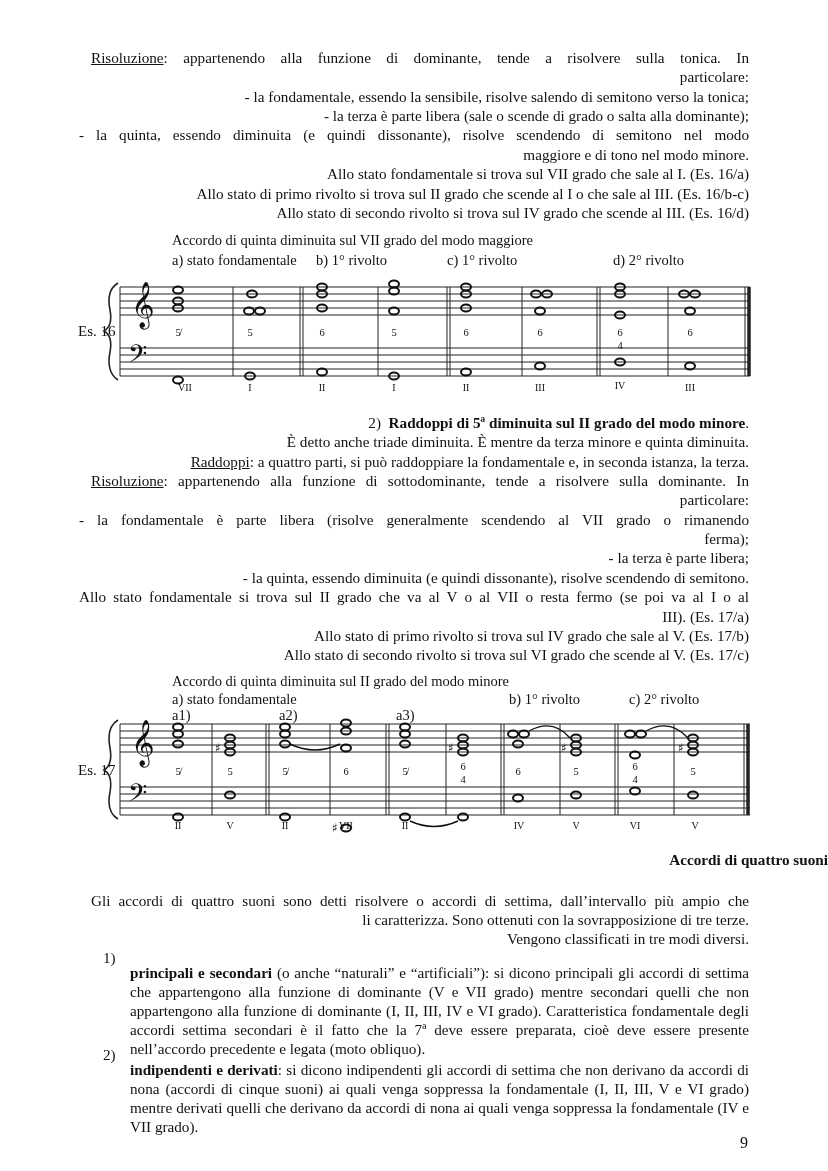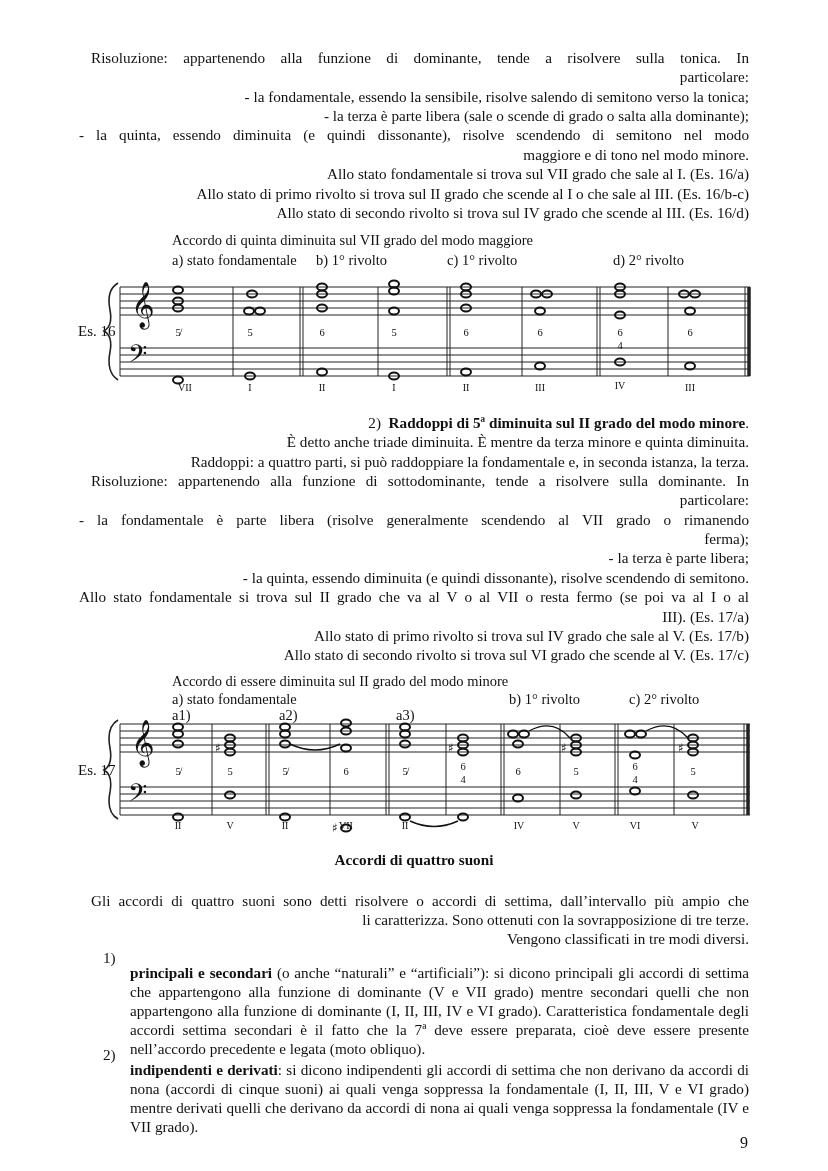--- a/index.html
+++ b/index.html
@@ -1,26 +1,26 @@
 <!DOCTYPE html>
 <html><head>
 <meta charset="utf-8">
 <style>
   html,body{margin:0;padding:0;background:#ffffff;}
   body{width:828px;height:1171px;position:relative;overflow:hidden;
        font-family:"Liberation Serif","DejaVu Serif",serif;color:#111;}
   .line{position:absolute;left:79px;width:670px;font-size:15.2px;line-height:19px;white-space:nowrap;text-align:right;}
   .just{text-align:justify;text-align-last:justify;white-space:normal;}
   .ind{padding-left:12px;box-sizing:border-box;}
-  .u{}
+  .u{text-decoration:underline;}
   b{font-weight:bold;}
   .cap{position:absolute;font-size:14.5px;white-space:nowrap;}
   .fig{position:absolute;font-size:10.5px;text-align:center;width:14px;line-height:13px;}
   .rn{position:absolute;font-size:10px;text-align:center;width:30px;}
-  .heading{position:absolute;left:0;width:828px;text-align:center;top:851px;font-size:15.2px;font-weight:bold;}
+  .heading{position:absolute;left:0;width:828px;text-align:right;top:851px;font-size:15.2px;font-weight:bold;}
   .list{position:absolute;left:103px;width:646px;font-size:15.2px;line-height:19px;}
   .num{position:absolute;left:-0px;}
   .ltxt{padding-left:27px;display:block;text-align:justify;margin-top:15px;}
   .pageno{position:absolute;right:80px;top:1134px;font-size:16px;}
   svg{position:absolute;left:0;}
 </style>
 </head>
 <body>
 
 <div class="line just ind" style="top:48px"><span class="u">Risoluzione</span><span>: appartenendo alla funzione di dominante, tende a risolvere sulla tonica. In</span></div>
@@ -137,21 +137,21 @@
 <div class="line" style="top:490px">particolare:</div>
 <div class="line just" style="top:510px">  - la fondamentale è parte libera (risolve generalmente scendendo al VII grado o rimanendo</div>
 <div class="line" style="top:529px">ferma);</div>
 <div class="line" style="top:548px;white-space:pre">  - la terza è parte libera;</div>
 <div class="line" style="top:568px;white-space:pre">  - la quinta, essendo diminuita (e quindi dissonante), risolve scendendo di semitono.</div>
 <div class="line just" style="top:587px">  Allo stato fondamentale si trova sul II grado che va al V o al VII o resta fermo (se poi va al I o al</div>
 <div class="line" style="top:607px">III). (Es. 17/a)</div>
 <div class="line" style="top:626px;white-space:pre">  Allo stato di primo rivolto si trova sul IV grado che sale al V. (Es. 17/b)</div>
 <div class="line" style="top:645px;white-space:pre">  Allo stato di secondo rivolto si trova sul VI grado che scende al V. (Es. 17/c)</div>
 
-<div class="cap" style="left:172px;top:673px">Accordo di essere diminuita sul II grado del modo minore</div>
+<div class="cap" style="left:172px;top:673px">Accordo di quinta diminuita sul II grado del modo minore</div>
 <div class="cap" style="left:172px;top:691px">a) stato fondamentale</div>
 <div class="cap" style="left:509px;top:691px">b) 1° rivolto</div>
 <div class="cap" style="left:629px;top:691px">c) 2° rivolto</div>
 <div class="cap" style="left:172px;top:707px">a1)</div>
 <div class="cap" style="left:279px;top:707px">a2)</div>
 <div class="cap" style="left:396px;top:707px">a3)</div>
 <div class="cap" style="left:78px;top:762px;font-size:15px">Es. 17</div>
 
 <svg width="828" height="1171" style="top:0" viewBox="0 0 828 1171">
   <g stroke="#222" stroke-width="1">

